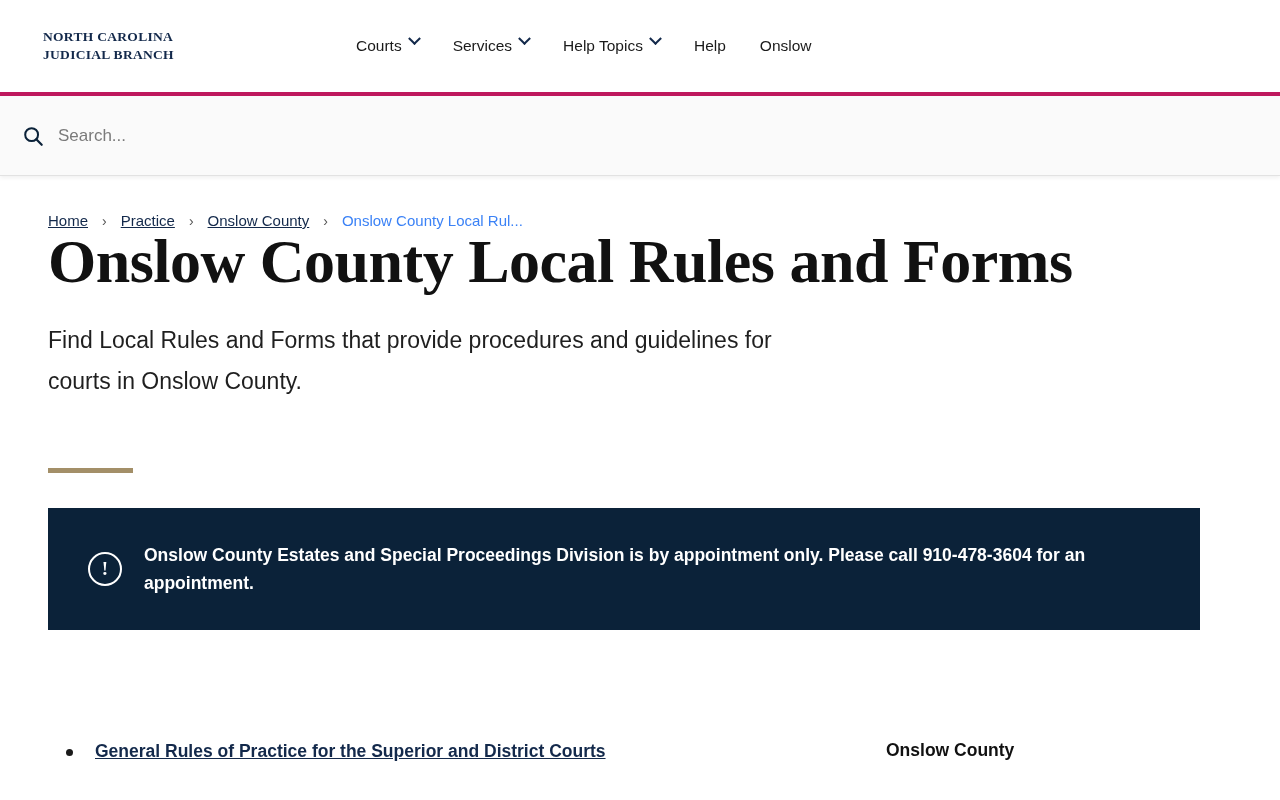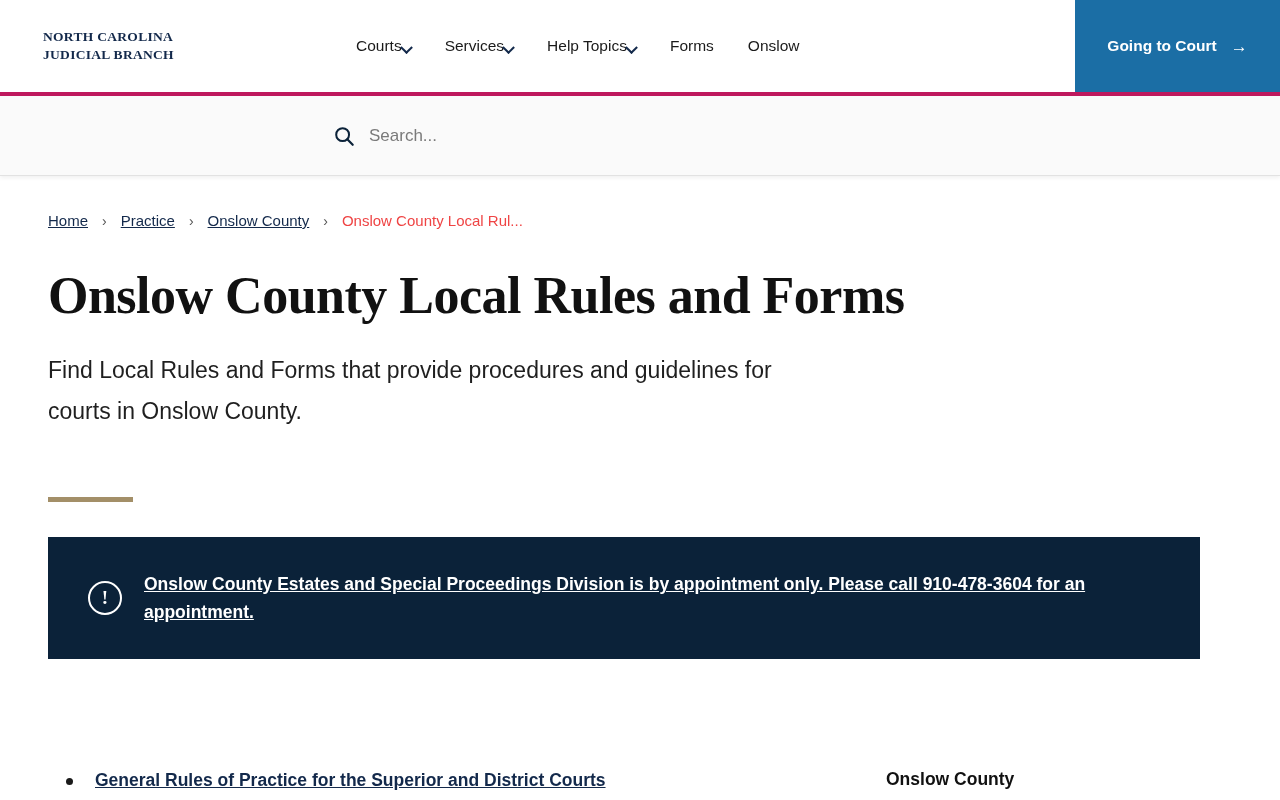--- a/index.html
+++ b/index.html
@@ -39,21 +39,22 @@
   .logo-text .l1, .logo-text .l2 { display: block; white-space: nowrap; }
 
   .nav {
     flex: 1;
     display: flex;
     align-items: center;
     gap: 0px;
   }
   .nav-item {
     display: flex;
-    align-items: flex-end;
+    align-items: flex-start;
+    gap: 8px;
     font-size: 15.5px;
     color: #1a1a1a;
     padding: 10px 17px;
     cursor: pointer;
     white-space: nowrap;
   }
   .caret {
     display: inline-block;
     width: 9px;
     height: 9px;
@@ -77,21 +78,20 @@
 
   
   .searchbar {
     height: 80px;
     background: #fafafa;
     border-bottom: 1px solid #e2e2e2;
     display: flex;
     align-items: center;
     padding-left: 20px;
     box-shadow: 0 2px 4px rgba(0,0,0,0.06);
-    justify-content: center;
   }
   .search-icon {
     width: 26px; height: 26px;
     margin-right: 12px;
     flex: none;
     display: flex; align-items: center; justify-content: center;
     cursor: pointer;
   }
   .search-input {
     border: none;
@@ -118,29 +118,28 @@
   .crumb-link {
     color: #13294b;
     text-decoration: underline;
     cursor: pointer;
   }
   .crumb-sep {
     color: #555;
     padding: 0 14px;
     font-size: 14px;
   }
-  .crumb-current { color: #ef4444; }
+  .crumb-current { color: #3b82f6; }
 
   .page-title {
     font-family: "Liberation Serif", serif;
-    font-size: 52px;
+    font-size: 62px;
     font-weight: bold;
     letter-spacing: -0.5px;
     color: #111111;
-    margin-top: 40px;
     line-height: 1.05;
   }
 
   .page-desc {
     font-size: 23px;
     line-height: 1.78;
     color: #1f1f1f;
     margin-top: 26px;
     max-width: 780px;
   }
@@ -172,21 +171,20 @@
     font-size: 19px;
     font-weight: bold;
     flex: none;
     margin: 0 22px 0 10px;
   }
   .alert-text {
     font-size: 17.5px;
     font-weight: bold;
     line-height: 1.6;
     max-width: 1010px;
-    text-decoration: underline;
   }
 
   
   .lower {
     display: flex;
     margin-top: 108px;
   }
   .list-col { width: 820px; }
   .bullet-list { list-style: none; }
   .bullet-li {
@@ -238,31 +236,27 @@
     </div>
     <div class="nav-item">
       <span>Services</span>
       <span class="caret"></span>
     </div>
     <div class="nav-item">
       <span>Help Topics</span>
       <span class="caret"></span>
     </div>
     <div class="nav-item">
-      <span>Forms</span>
+      <span>Help</span>
     </div>
     <div class="nav-item">
       <span>Onslow</span>
     </div>
   </div>
 
-  <div class="going">
-    <span>Going to Court</span>
-    <span class="arrow-icon">→</span>
-  </div>
 </div>
 
 <div class="searchbar">
   <span class="search-icon">
     <svg width="22" height="22" viewBox="0 0 24 24" fill="none">
       <circle cx="10.5" cy="10.5" r="7" stroke="#0b2239" stroke-width="2.2"></circle>
       <line x1="15.6" y1="15.6" x2="21.5" y2="21.5" stroke="#0b2239" stroke-width="2.4" stroke-linecap="round"></line>
     </svg>
   </span>
   <input class="search-input" type="text" placeholder="Search..." style="">

